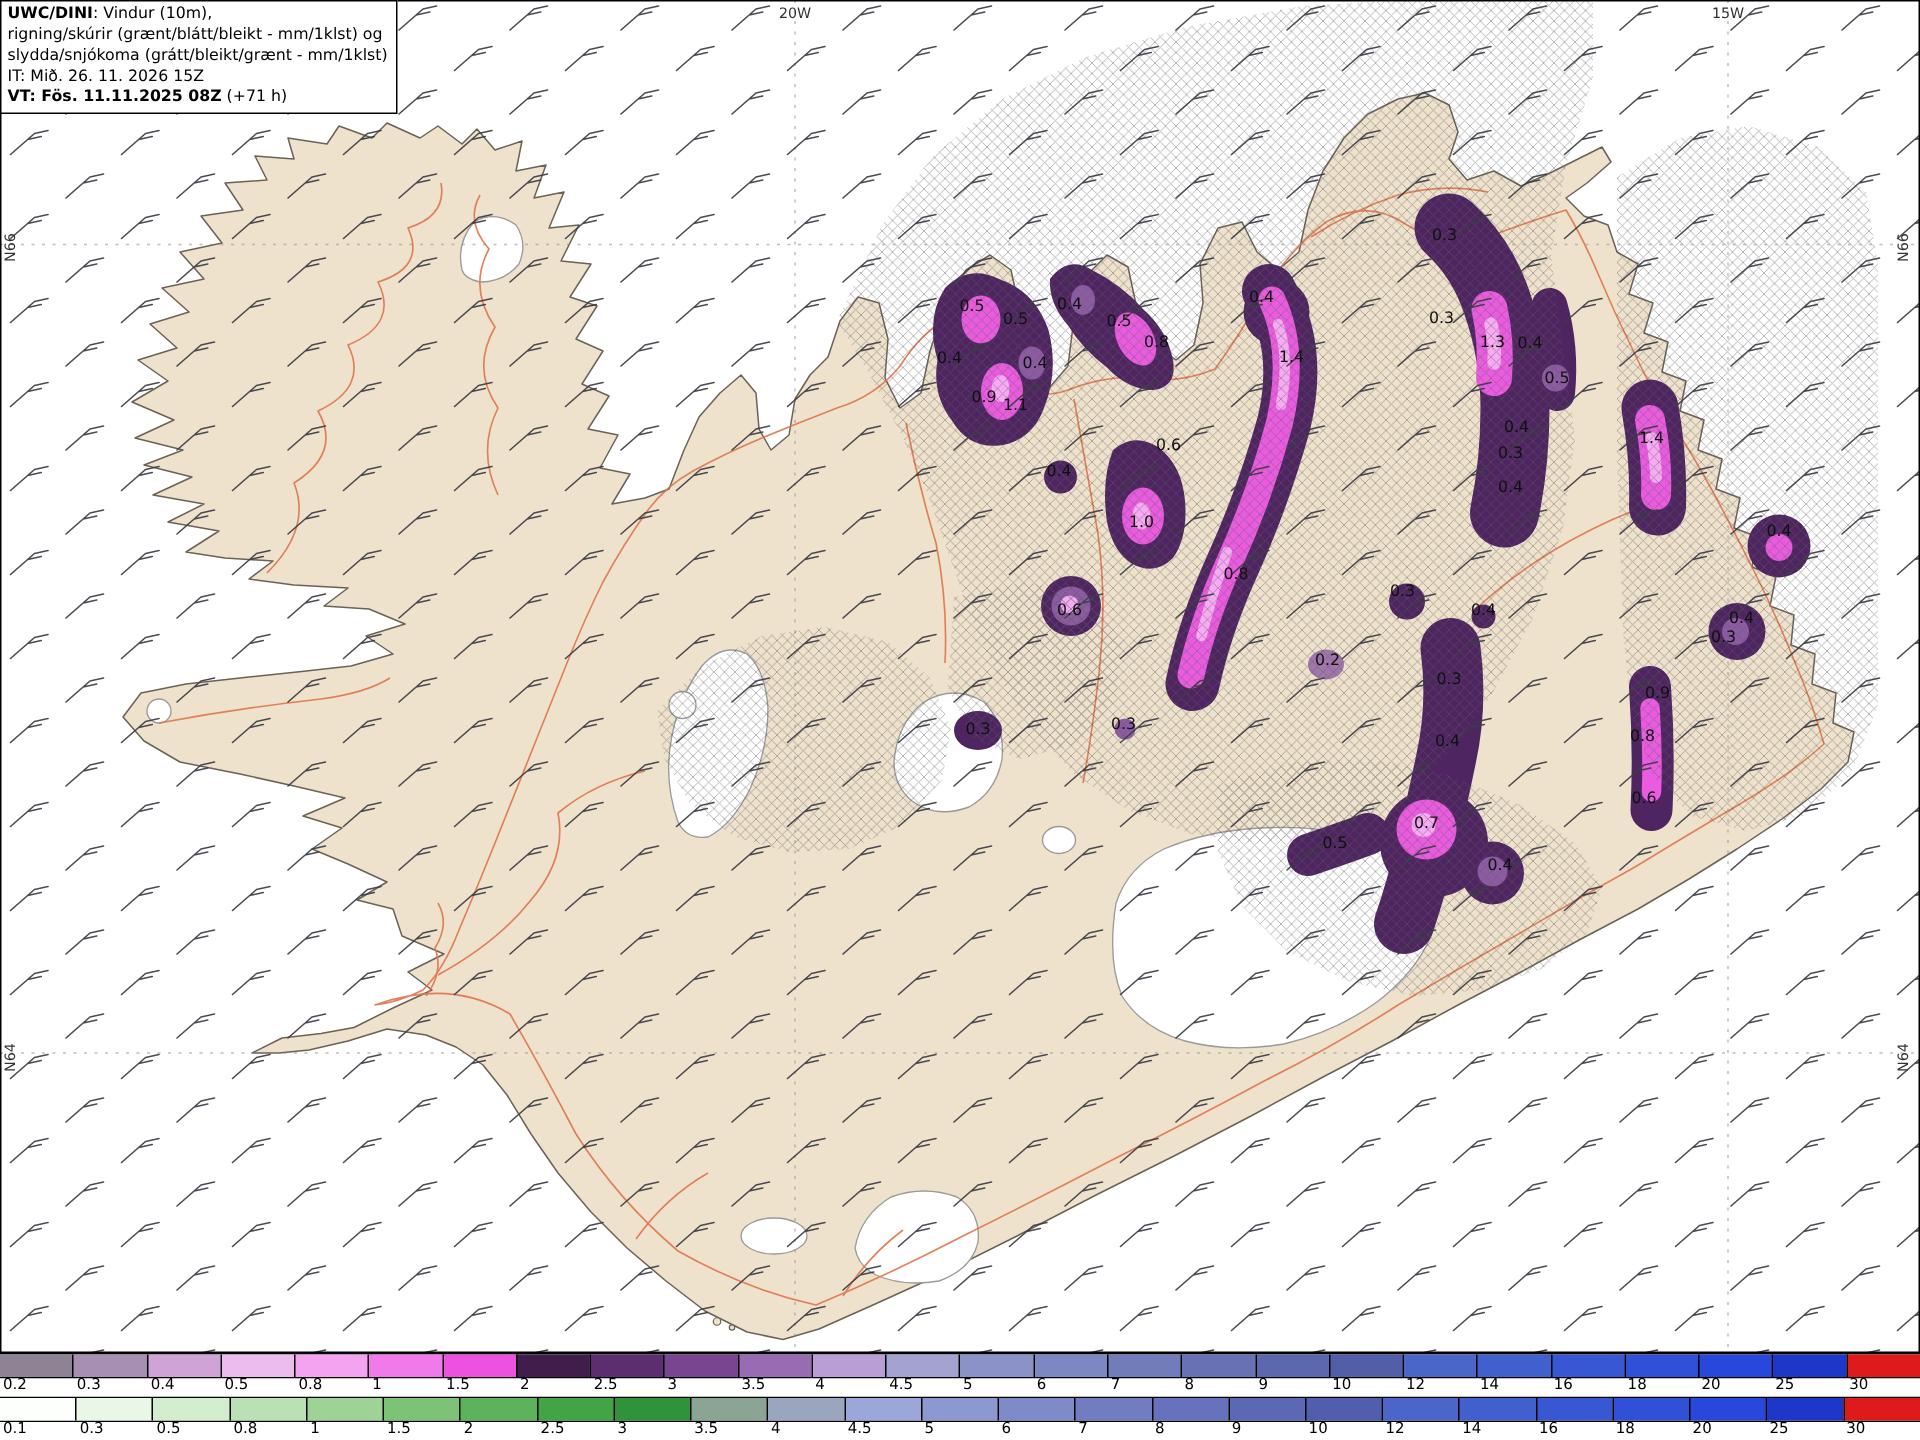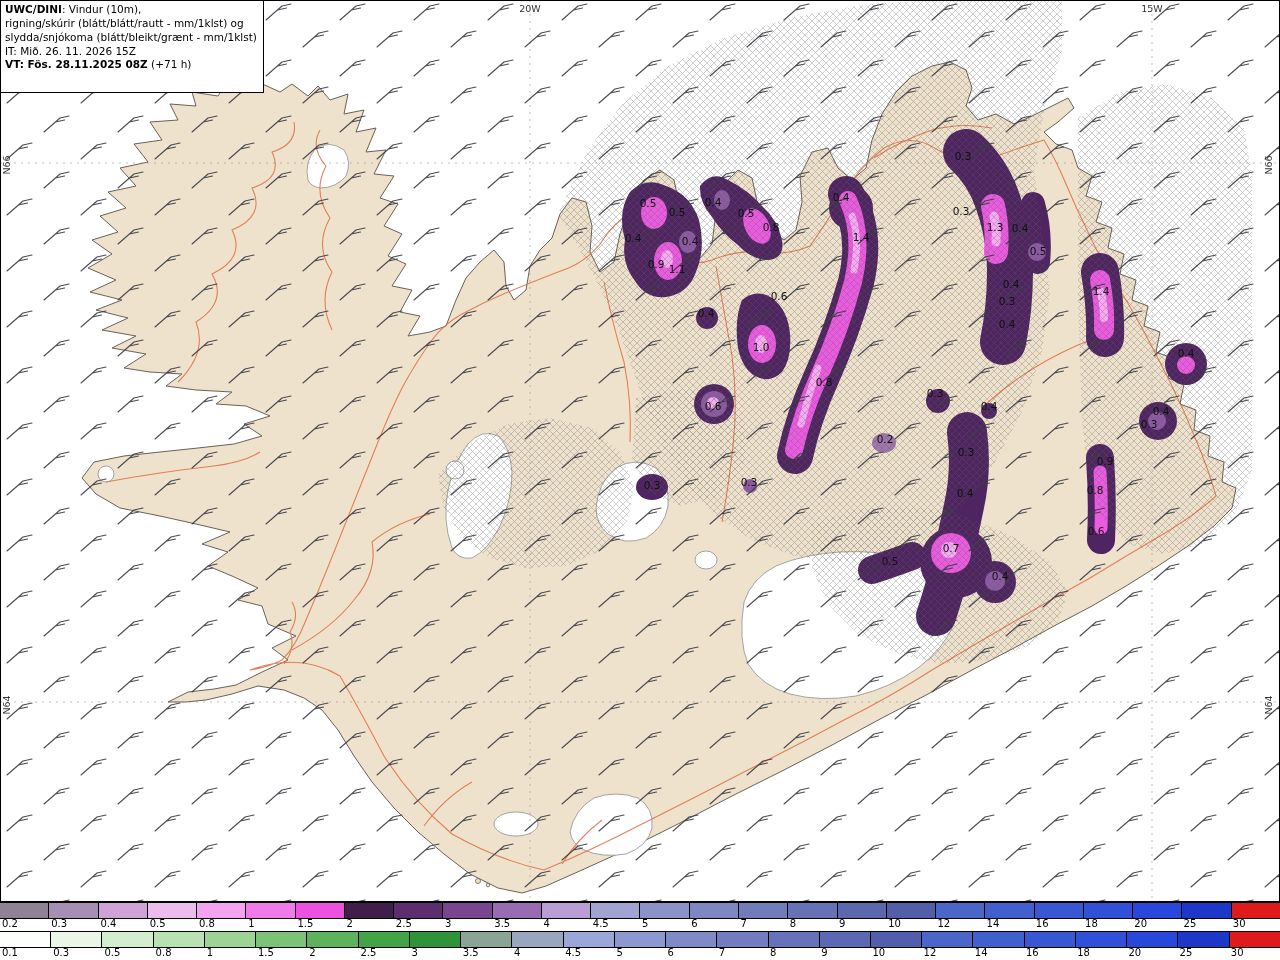--- a/index.html
+++ b/index.html
@@ -3,21 +3,21 @@
 <meta charset="utf-8">
 <style>
 html,body{margin:0;padding:0;background:#fff}
 .stage{position:relative;width:1280px;height:960px;overflow:hidden;background:#fff;
        font-family:"DejaVu Sans","Liberation Sans",sans-serif}
 #mapsvg{position:absolute;top:0;left:0;display:block}
 #mapsvg text{font-family:"DejaVu Sans","Liberation Sans",sans-serif}
 .precip-label{font-size:10.5px;fill:#101010;text-anchor:middle}
 .grid-label{font-size:9.5px;fill:#333;text-anchor:middle}
 .legend{position:absolute;left:0;top:0;background:#fff;border:1px solid #000;
-        padding:2px 6px 20px 4px;font-size:10.5px;line-height:1.32;color:#000;z-index:5}
+        padding:2px 6px 3px 4px;font-size:10.5px;line-height:1.32;color:#000;z-index:5}
 .legend b{font-weight:bold}
 .bars{position:absolute;left:0;top:902px;width:1280px;z-index:4;background:#fff}
 .strip{display:flex;height:17px;box-sizing:border-box;border-top:1px solid #000;border-bottom:1px solid #000}
 .cell{flex:1 1 0}
 .cell + .cell{border-left:1px solid #000}
 .labels{position:relative;height:12px;background:#fff}
 .labels span{position:absolute;top:-1px;font-size:10px;line-height:12px;padding-left:2px;white-space:nowrap;color:#000}
 </style>
 </head>
 <body>
@@ -212,24 +212,24 @@
         <text x="10" y="705" class="grid-label" transform="rotate(-90 10 705)">N64</text>
         <text x="1272" y="165" class="grid-label" transform="rotate(-90 1272 165)">N66</text>
         <text x="1272" y="705" class="grid-label" transform="rotate(-90 1272 705)">N64</text>
       </g>
 
     <rect x="0.5" y="0.5" width="1279" height="901" fill="none" stroke="#000"></rect>
   </svg>
 
   <div class="legend">
     <div><b>UWC/DINI</b><span>: Vindur (10m),</span></div>
-    <div>rigning/skúrir (blátt/blátt/rautt - mm/1klst) og</div>
-    <div>slydda/snjókoma (blátt/bleikt/grænt - mm/1klst)</div>
+    <div>rigning/skúrir (grænt/blátt/bleikt - mm/1klst) og</div>
+    <div>slydda/snjókoma (grátt/bleikt/grænt - mm/1klst)</div>
     <div>IT: Mið. 26. 11. 2026 15Z</div>
-    <div><b>VT: Fös. 28.11.2025 08Z</b><span> (+71 h)</span></div>
+    <div><b>VT: Fös. 11.11.2025 08Z</b><span> (+71 h)</span></div>
   </div>
 
   <div class="bars">
     <div class="bar" id="bar-snow">
       <div class="strip">
           <div class="cell" style="background: rgb(142, 130, 149);"></div>
           <div class="cell" style="background: rgb(167, 143, 180);"></div>
           <div class="cell" style="background: rgb(207, 163, 214);"></div>
           <div class="cell" style="background: rgb(236, 188, 238);"></div>
           <div class="cell" style="background: rgb(243, 163, 239);"></div>

